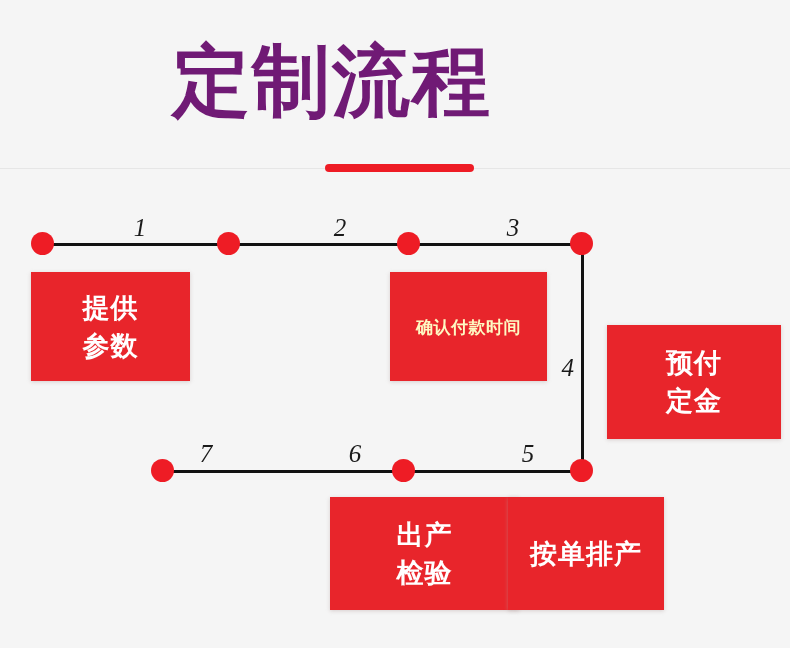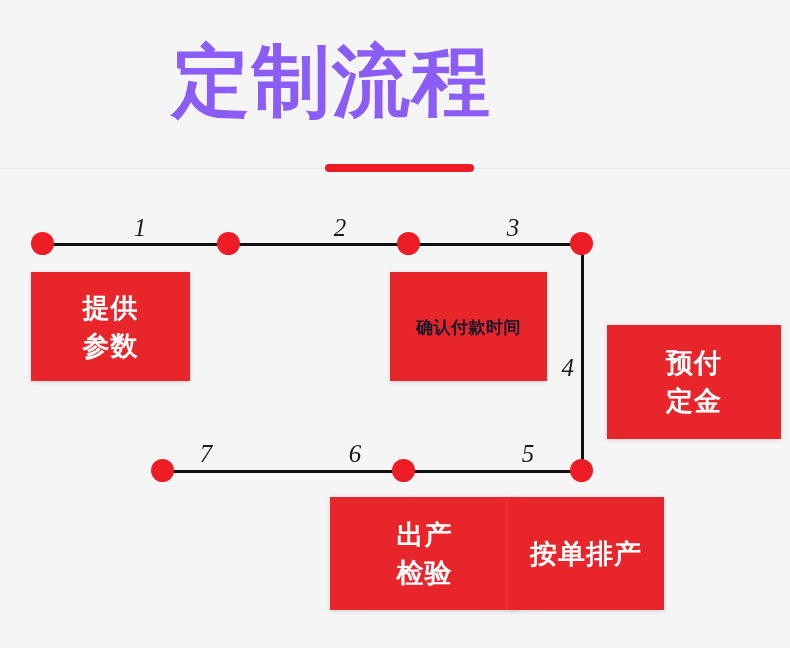--- a/index.html
+++ b/index.html
@@ -30,21 +30,21 @@
   }
   #page-title {
     position: absolute;
     left: 0;
     top: 33px;
     width: 664px;
     text-align: center;
     font-size: 78px;
     line-height: 96px;
     font-weight: bold;
-    color: #8b5cf6;
+    color: #701a75;
     letter-spacing: 2px;
     white-space: nowrap;
   }
   #divider {
     position: absolute;
     left: 0;
     top: 168px;
     width: 790px;
     height: 1px;
     background: #e6e6e6;
@@ -104,21 +104,21 @@
     font-weight: bold;
     letter-spacing: 1px;
     white-space: pre-line;
     color: #ffffff;
   }
   .card-sub {
     font-size: 17px;
     line-height: 24px;
     font-weight: bold;
     letter-spacing: 0.5px;
-    color: #0f172a;
+    color: #fef9c3;
     margin-top: 2px;
   }
 </style>
 </head>
 <body>
 
 <div id="stage">
 
   <div id="header">
     <div id="page-title">定制流程</div>

